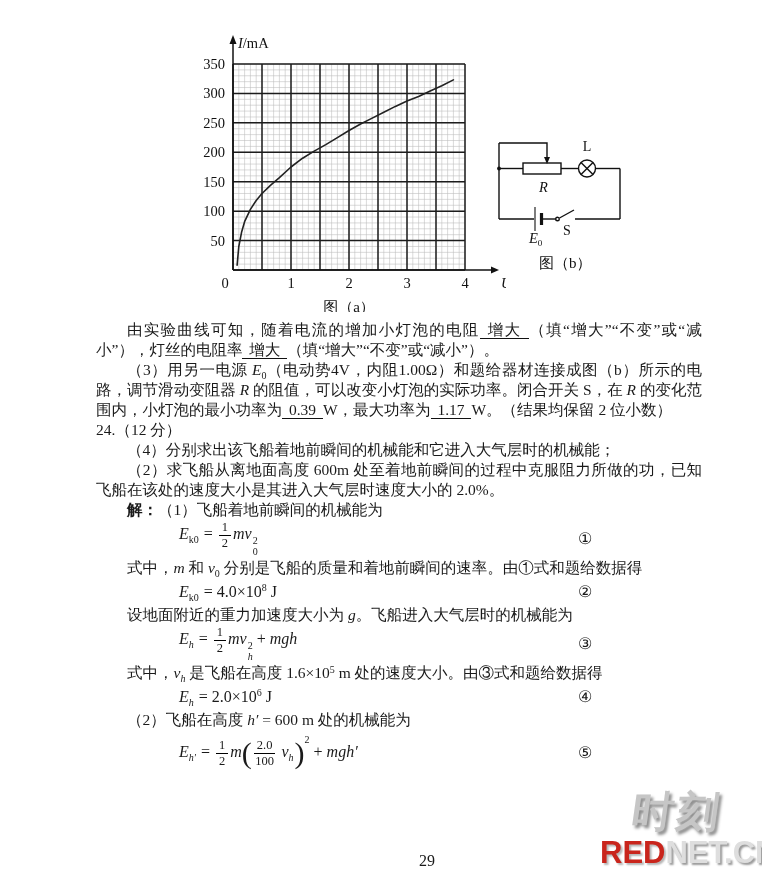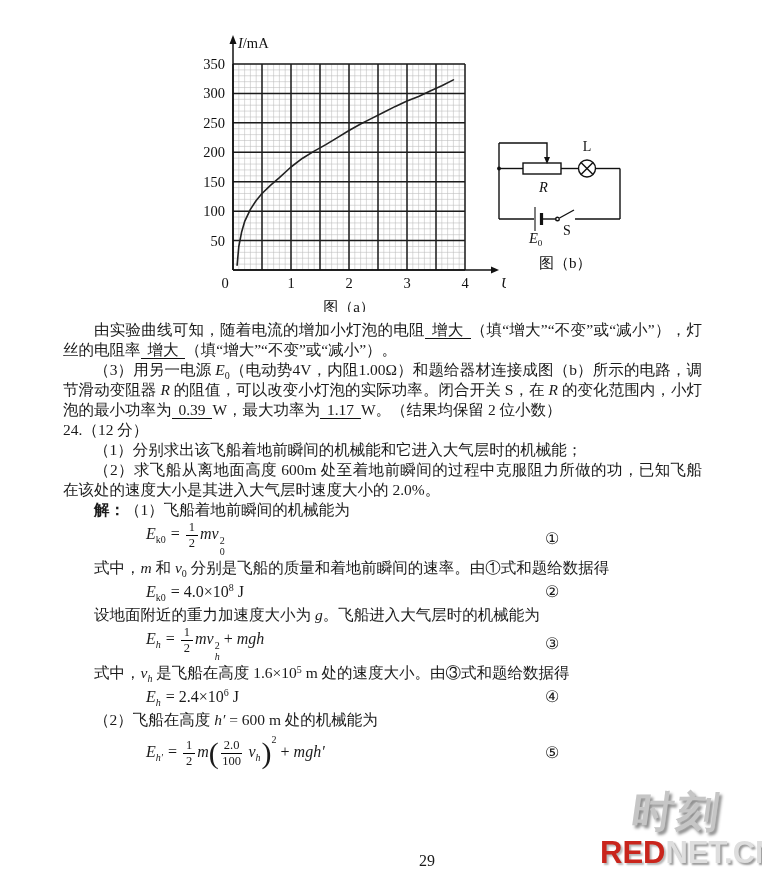--- a/index.html
+++ b/index.html
@@ -9,21 +9,21 @@
 
   
   .figures{position:absolute;top:0;left:0;width:762px;height:318px;}
   #graph-wrap{position:absolute;left:172px;top:28px;}
   #circuit-wrap{position:absolute;left:487px;top:132px;}
   .tick{font-size:14.5px;fill:#111;}
   .axlab{font-size:14.5px;fill:#111;}
   .cap{font-size:15px;fill:#111;}
 
   
-  .content{position:absolute;top:320px;left:0;right:0;padding:0 60px 0 63px;
+  .content{position:absolute;top:320px;left:0;right:0;padding:0 60px 0 96px;
            font-size:15.5px;line-height:20px;text-align:justify;}
   .content p{margin:0;}
   .ind{text-indent:2em;}
   .it{font-style:italic;}
   .bd{font-weight:bold;}
   .ul{border-bottom:1px solid #111;padding:0 3px;}
   .sup{font-size:10px;position:relative;top:-5px;line-height:0;}
   .sub{font-size:10px;position:relative;top:3.5px;line-height:0;}
 
   
@@ -208,21 +208,21 @@
         <text x="76" y="103" font-size="14" fill="#111">S</text>
         <text x="52" y="136" class="cap">图（b）</text>
       </svg>
     </div>
   </div>
 
   <div class="content">
     <p class="ind">由实验曲线可知，随着电流的增加小灯泡的电阻<span class="ul"> 增大 </span>（填“增大”“不变”或“减小”），灯丝的电阻率<span class="ul"> 增大 </span>（填“增大”“不变”或“减小”）。</p>
     <p class="ind">（3）用另一电源 <span class="it">E</span><span class="sub">0</span>（电动势4V，内阻1.00Ω）和题给器材连接成图（b）所示的电路，调节滑动变阻器 <span class="it">R</span> 的阻值，可以改变小灯泡的实际功率。闭合开关 S，在 <span class="it">R</span> 的变化范围内，小灯泡的最小功率为<span class="ul"> 0.39 </span>W，最大功率为<span class="ul"> 1.17 </span>W。（结果均保留 2 位小数）</p>
     <p>24.（12 分）</p>
-    <p class="ind">（1）分别求出该飞船着地前瞬间的机械能和它进入大气层时的机械能；</p>
+    <p class="ind">（4）分别求出该飞船着地前瞬间的机械能和它进入大气层时的机械能；</p>
     <p class="ind">（2）求飞船从离地面高度 600m 处至着地前瞬间的过程中克服阻力所做的功，已知飞船在该处的速度大小是其进入大气层时速度大小的 2.0%。</p>
     <p class="ind"><span class="bd">解：</span>（1）飞船着地前瞬间的机械能为</p>
 
     <div class="eq-row" style="height:38px">
       <span class="eq"><span class="it">E</span><span class="esub">k0</span><span class="rm"> = </span><span class="frac">
             <span class="fr-top">1</span>
             <span class="fr-bot">2</span>
           </span><span class="it">mv</span><span class="ss">
             <span class="rm">2</span>
             <span class="rm">0</span>
@@ -240,21 +240,21 @@
             <span class="fr-top">1</span>
             <span class="fr-bot">2</span>
           </span><span class="it">mv</span><span class="ss">
             <span class="rm">2</span>
             <span class="it">h</span>
           </span><span class="rm"> + </span><span class="it">mgh</span></span>
       <span class="eq-num">③</span>
     </div>
     <p class="ind">式中，<span class="it">v</span><span class="it sub">h</span> 是飞船在高度 1.6×10<span class="sup">5</span> m 处的速度大小。由③式和题给数据得</p>
     <div class="eq-row" style="height:27px">
-      <span class="eq"><span class="it">E</span><span class="esub it">h</span><span class="rm"> = 2.4×10</span><span class="esup">6</span><span class="rm"> J</span></span>
+      <span class="eq"><span class="it">E</span><span class="esub it">h</span><span class="rm"> = 2.0×10</span><span class="esup">6</span><span class="rm"> J</span></span>
       <span class="eq-num">④</span>
     </div>
     <p class="ind">（2）飞船在高度 <span class="it">h′</span> = 600 m 处的机械能为</p>
     <div class="eq-row" style="height:46px">
       <span class="eq"><span class="it">E</span><span class="esub it">h′</span><span class="rm"> = </span><span class="frac">
             <span class="fr-top">1</span>
             <span class="fr-bot">2</span>
           </span><span class="it">m</span><span class="bp">(</span><span class="frac">
             <span class="fr-top">2.0</span>
             <span class="fr-bot">100</span>

